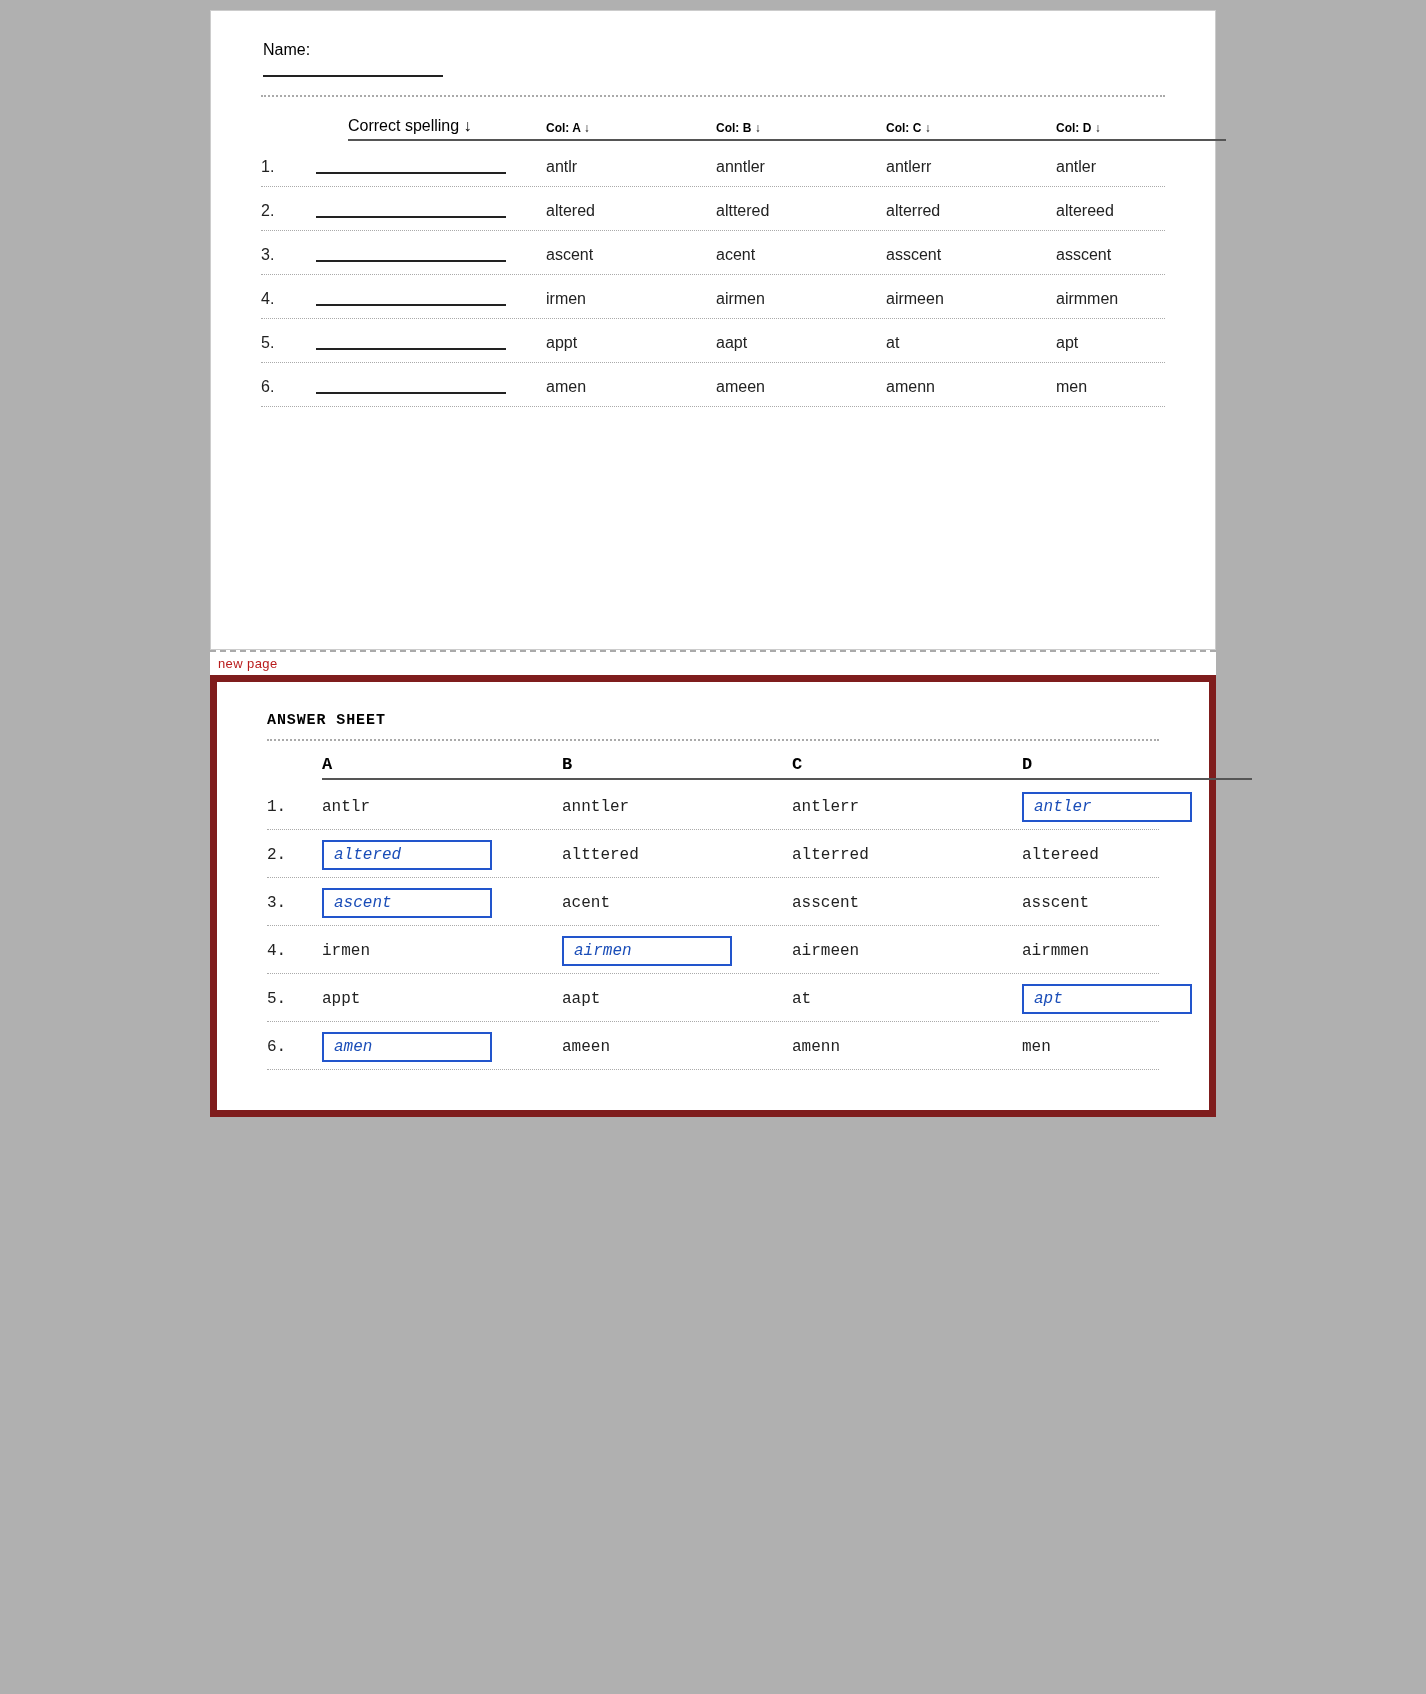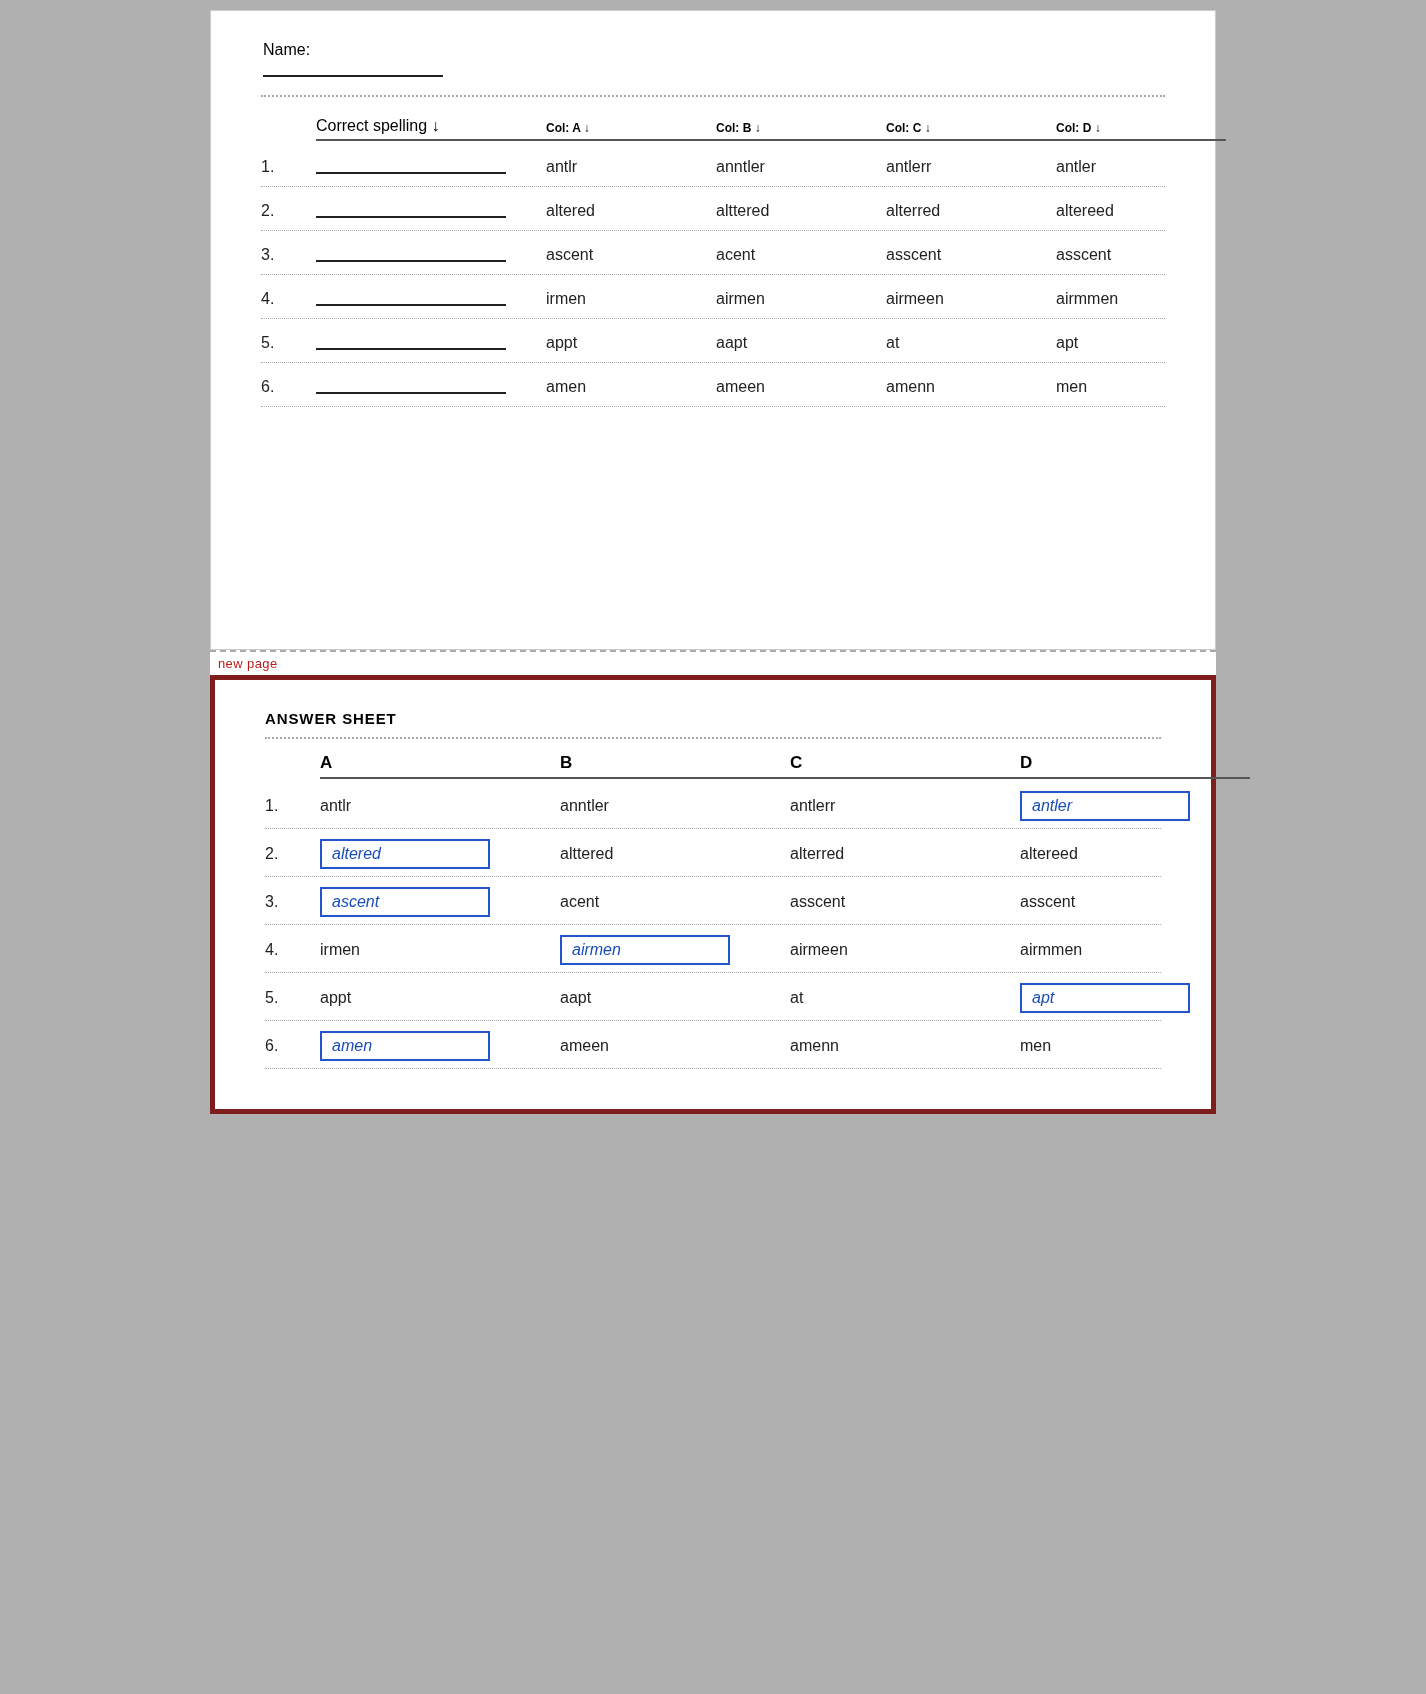--- a/index.html
+++ b/index.html
@@ -27,21 +27,22 @@
       border-bottom: none;
       padding: 4px 8px 4px 8px;
       font-size: 13px;
       color: #b91c1c;
       letter-spacing: 0.03em;
     }
     .page2 {
       background: #fff;
       width: 1006px;
       padding: 30px 50px 40px 50px;
-      border: 5px solid #7f1d1d;
+      border: 7px solid #7f1d1d;
+      font-family: Liberation Mono, monospace;
     }
     .name-date-section { margin-bottom: 18px; }
     .name-line, .date-line {
       display: flex;
       align-items: baseline;
       margin-bottom: 18px;
       font-size: 16px;
       flex-direction: column;
     }
     .name-line span, .date-line span { margin-right: 4px; font-size: 16px; }
@@ -61,21 +62,21 @@
       display: grid;
       grid-template-columns: 55px 230px 170px 170px 170px 170px;
       margin-bottom: 2px;
       align-items: end;
     }
     .col-header {
       font-size: 12px;
       padding-bottom: 4px;
       border-bottom: 2px solid #555;
     }
-    .col-header.correct-spelling { font-weight: normal; font-size: 16px; }
+    .col-header.correct-spelling { font-weight: normal; font-size: 16px; margin-left: 32px; }
     .col-header.bold { font-weight: bold; }
     .data-row {
       display: grid;
       grid-template-columns: 55px 230px 170px 170px 170px 170px;
       align-items: center;
       border-bottom: 1px dotted #aaa;
       padding: 10px 0 6px 0;
       min-height: 44px;
     }
     .row-num { font-size: 16px; color: #222; align-self: center; }

